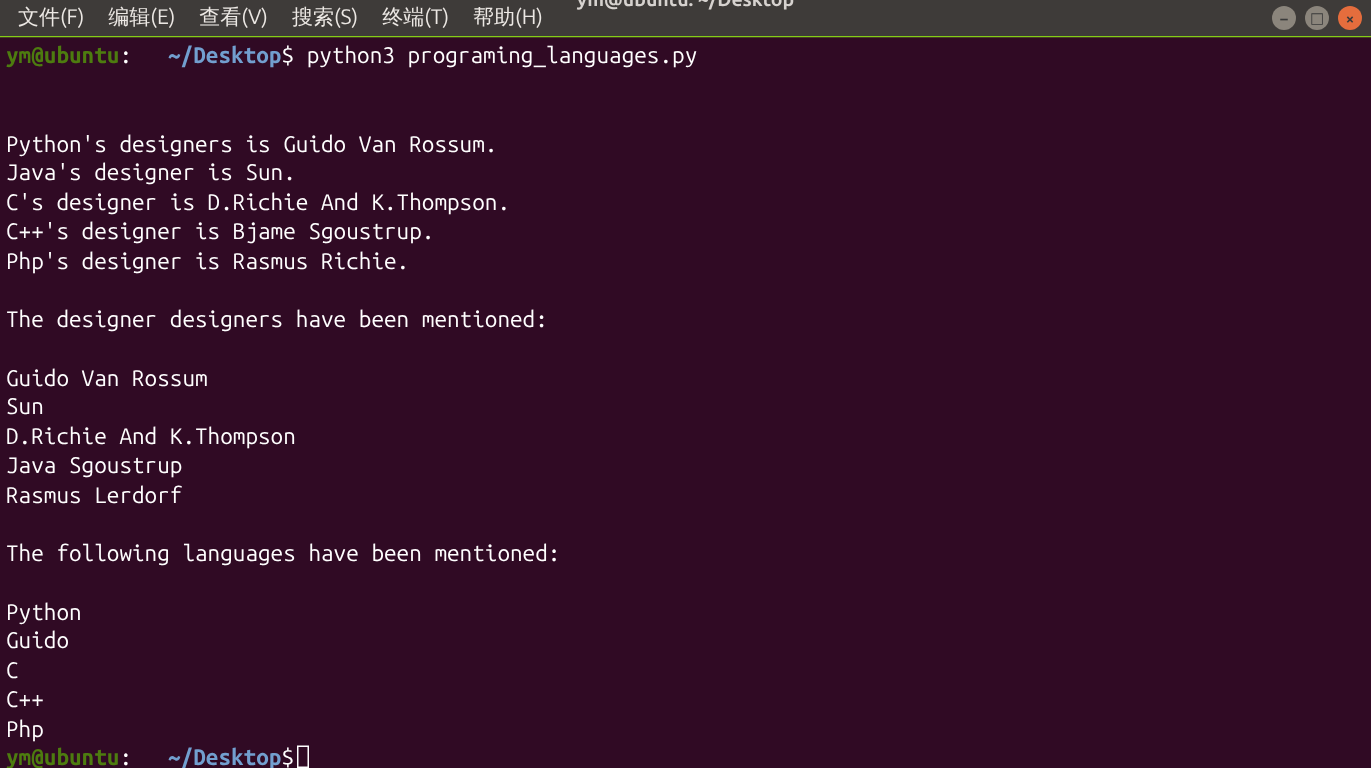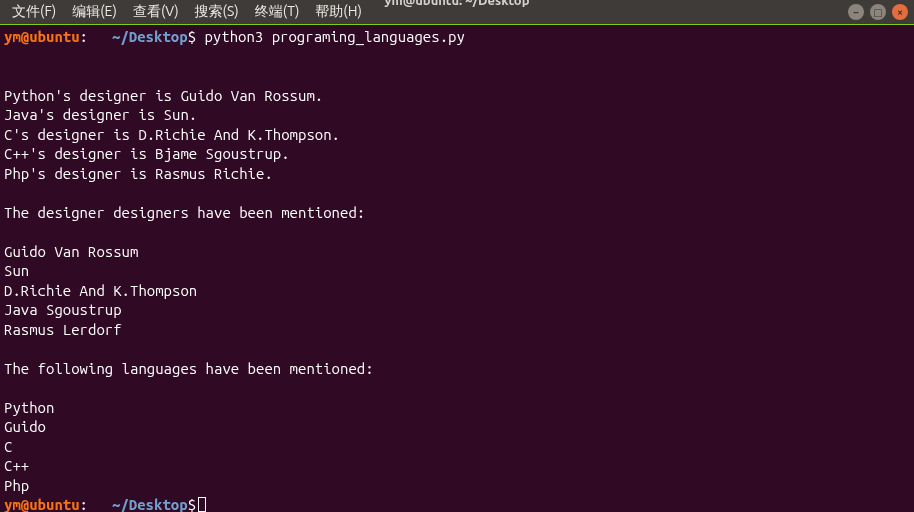--- a/index.html
+++ b/index.html
@@ -21,21 +21,21 @@
     padding: 0 6px; gap: 4px; color: #ece8e4; font-size: 14px;
     border-bottom: 1px solid #84cc16;
   }
   .menu-item { padding: 3px 6px; cursor: pointer; }
   .terminal {
     flex: 1; background: #300a24; color: #ffffff;
     font-family: "Ubuntu Mono", "DejaVu Sans Mono", monospace;
     font-size: 15px; line-height: 19.5px;
     padding: 2px 4px 4px 4px; white-space: pre;
   }
-  .p-user { color: #f97316; font-weight: bold; }
+  .p-user { color: #4d7c0f; font-weight: bold; }
   .p-colon{ color: #ffffff; }
   .p-path { color: #729fcf; font-weight: bold; margin-left: 24px; }
   .cursor {
     display: inline-block; width: 8px; height: 15px;
     background: transparent; border: 1px solid #ffffff;
     vertical-align: -2px; margin-left: 2px;
   }
 </style>
 </head>
 <body>
@@ -62,21 +62,21 @@
     <div class="menu-item">编辑(E)</div>
     <div class="menu-item">查看(V)</div>
     <div class="menu-item">搜索(S)</div>
     <div class="menu-item">终端(T)</div>
     <div class="menu-item">帮助(H)</div>
   </div>
 
   <div class="terminal"><span class="p-user">ym@ubuntu</span><span class="p-colon">:</span><span class="p-path">~/Desktop</span><span class="p-colon">$</span><span> python3 programing_languages.py</span>
 <span></span>
 <span></span>
-<span>Python's designer is Guido Van Rossum.</span>
+<span>Python's designers is Guido Van Rossum.</span>
 <span>Java's designer is Sun.</span>
 <span>C's designer is D.Richie And K.Thompson.</span>
 <span>C++'s designer is Bjame Sgoustrup.</span>
 <span>Php's designer is Rasmus Richie.</span>
 <span></span>
 <span>The designer designers have been mentioned:</span>
 <span></span>
 <span>Guido Van Rossum</span>
 <span>Sun</span>
 <span>D.Richie And K.Thompson</span>

